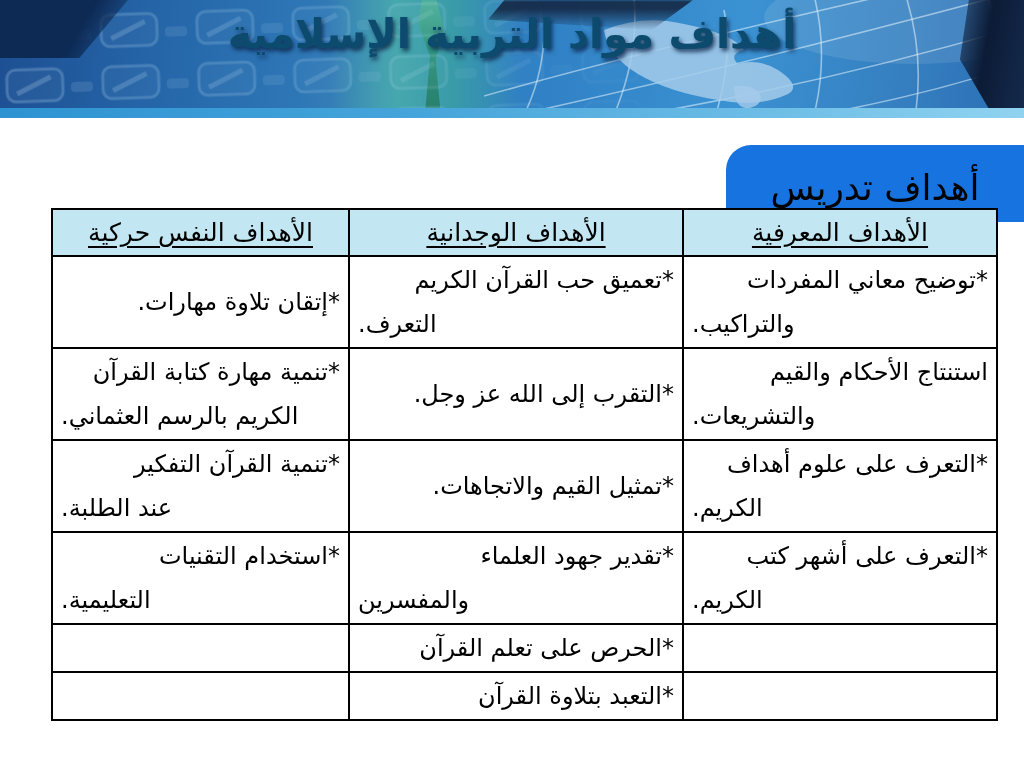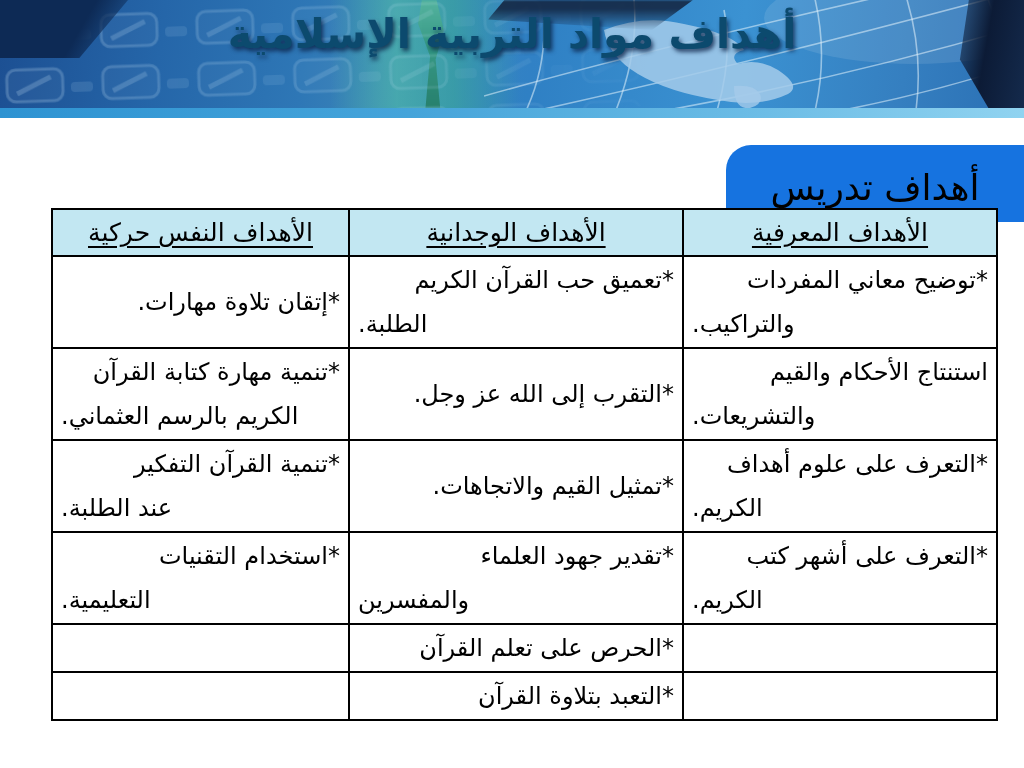--- a/index.html
+++ b/index.html
@@ -170,21 +170,21 @@
       </tr>
     </thead>
     <tbody>
         <tr>
           <td>
             <div class="ln ln-first">*توضيح معاني المفردات</div>
             <div class="ln ln-cont">والتراكيب.</div>
           </td>
           <td>
             <div class="ln ln-first">*تعميق حب القرآن الكريم</div>
-            <div class="ln ln-cont">الطلبة.</div>
+            <div class="ln ln-cont">التعرف.</div>
           </td>
           <td>
             <div class="ln ln-first">*إتقان تلاوة مهارات.</div>
           </td>
         </tr>
         <tr>
           <td>
             <div class="ln ln-first">استنتاج الأحكام والقيم</div>
             <div class="ln ln-cont">والتشريعات.</div>
           </td>

